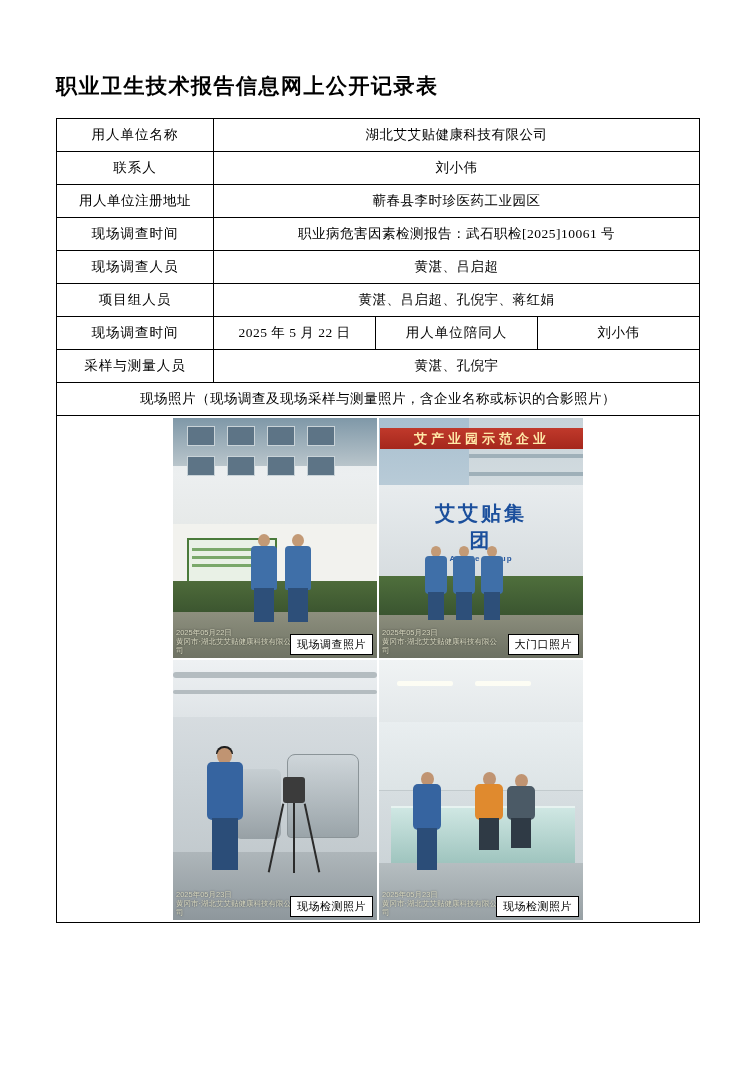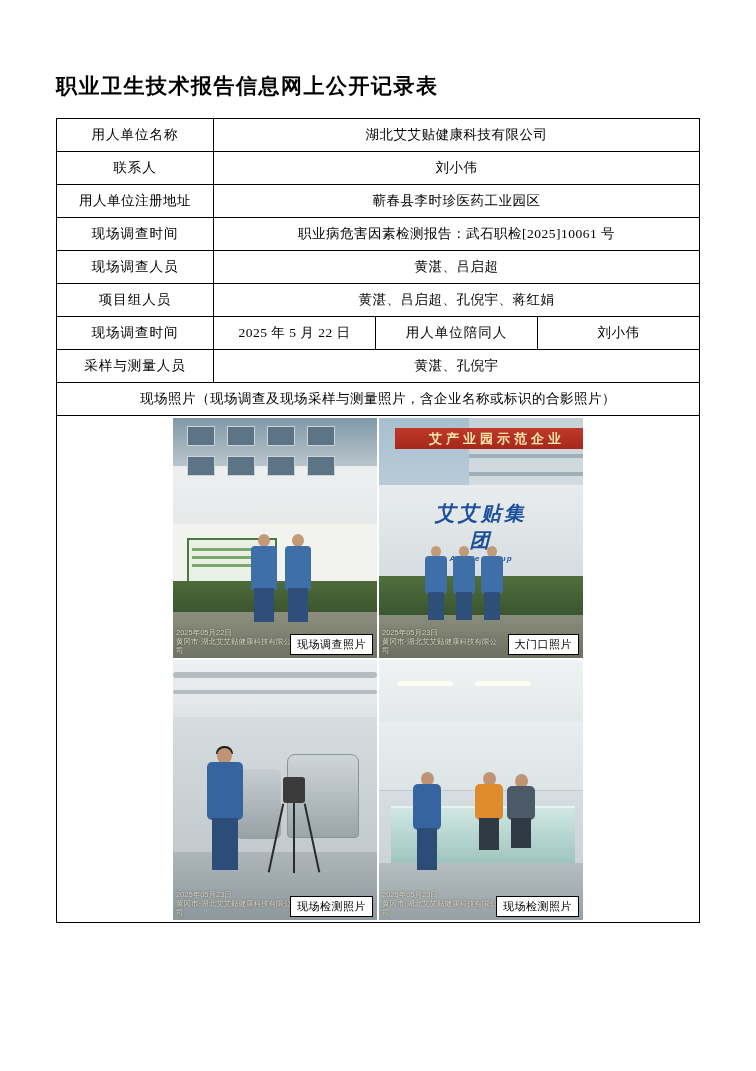--- a/index.html
+++ b/index.html
@@ -170,37 +170,36 @@
   
   .p2 { background: linear-gradient(#a8bfcf 0%, #c2d2dc 45%, #86937c 72%, #5d6a52 100%); }
   .p2 .tower {
     position: absolute; right: 0; top: 0; width: 56%; height: 52%;
     background: linear-gradient(#c7d2d8, #dde4e7);
   }
   .p2 .tower .fl {
     position: absolute; left: 0; width: 100%; height: 4px; background: #9fb0b9;
   }
   .p2 .redband {
-    position: absolute; left: 16px; top: 4%; width: 100%; height: 9%;
+    position: absolute; left: 1px; top: 4%; width: 100%; height: 9%;
     background: linear-gradient(#c0392b, #a5271c);
   }
   .p2 .redband span {
     color: #ffe9a8; font-size: 13px; letter-spacing: 4px;
     display: block; text-align: center; line-height: 22px;
     font-family: "Liberation Sans", sans-serif; font-weight: bold;
   }
   .p2 .signwall {
     position: absolute; left: 0; top: 28%; width: 100%; height: 40%;
     background: linear-gradient(#e8ecee, #d6dcdf);
   }
   .p2 .brand {
     position: absolute; left: 50%; top: 34%; transform: translateX(-50%);
     text-align: center; color: #1b4f9c; font-weight: bold;
     font-family: "Liberation Sans", sans-serif;
-    font-style: italic;
   }
   .p2 .brand .cn { font-size: 20px; letter-spacing: 3px; }
   .p2 .brand .en { font-size: 8px; letter-spacing: 1px; color: #2a5aa0; }
   .p2 .green {
     position: absolute; left: 0; top: 66%; width: 100%; height: 16%;
     background: linear-gradient(#4f6f3c, #3a5530);
   }
   .p2 .ground2 {
     position: absolute; left: 0; bottom: 0; width: 100%; height: 18%;
     background: linear-gradient(#8b8d7c, #6c7062);

